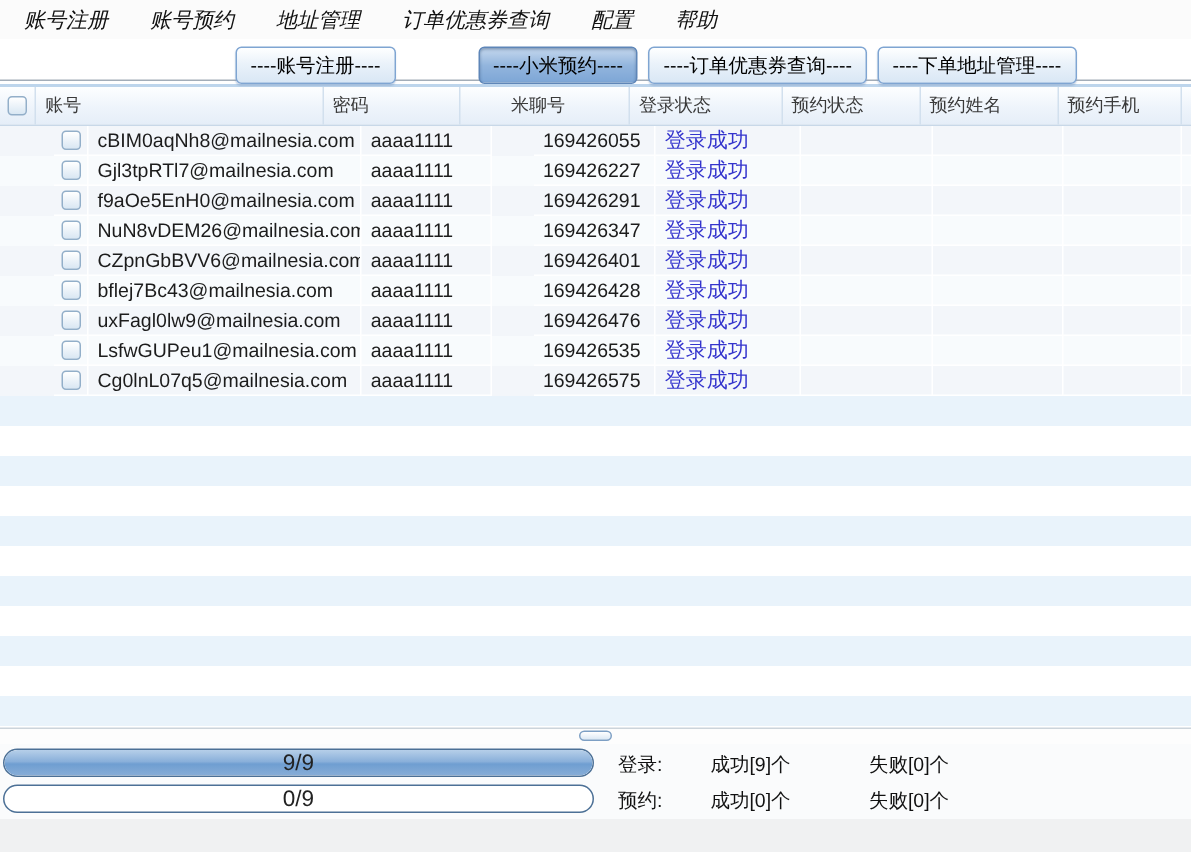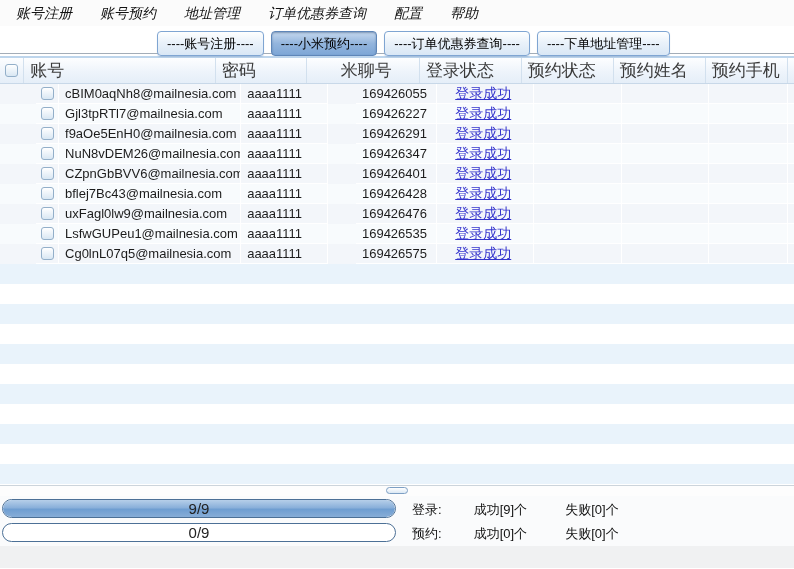--- a/index.html
+++ b/index.html
@@ -18,25 +18,26 @@
   .tab {
     font-size:13px; color:#000; padding:0 9px; height:25px; line-height:24px;
     border:1px solid #7fa5d2; border-radius:4px;
     background:linear-gradient(#feffff, #eaf2fa 45%, #d9e7f5);
     box-shadow:0 1px 1px rgba(120,150,190,.35); cursor:default; white-space:nowrap;
   }
   .tab.selected {
     background:linear-gradient(#c5d8ee, #93b5dd 50%, #7da6d6);
     border-color:#5e86b8;
     box-shadow:inset 0 1px 2px rgba(40,70,110,.45);
+    margin-left:48px;
   }
   
   .content { border-top:2px solid #bdd5ec; }
   .thead {
-    display:flex; height:26px; align-items:center; font-size:17px; color:#3a3a3a;
+    display:flex; height:26px; align-items:center; font-size:12px; color:#3a3a3a;
     background:linear-gradient(#fdfeff, #eef4fb 55%, #e5eef8);
     border-bottom:1px solid #c8d8e8;
   }
   .th { height:100%; display:flex; align-items:center; padding-left:6px; border-right:1px solid #d2e0ee; }
   .tr { display:flex; height:20px; align-items:flex-start; font-size:13px;padding-left:36px; }
   .tr:nth-child(odd)  { background:#f3f6fa; }
   .tr:nth-child(even) { background:#f8fbfd; }
   .td { height:100%; display:flex; align-items:center; padding-left:6px; border-right:1px solid #ffffff;
         border-bottom:1px solid #ffffff; overflow:hidden; white-space:nowrap; }
   .col-check    { width:25px; justify-content:center; padding-left:0; }
@@ -45,21 +46,21 @@
   .col-miliao   { width:88px;margin-left:28px; }
   .col-login    { width:105px; }
   .col-rstatus  { width:95px; }
   .col-rname    { width:95px; }
   .col-rphone   { width:85px; }
   .col-filler   { flex:1; border-right:none; }
   .checkbox {
     width:13px; height:13px; border:1px solid #93afc9; border-radius:3px;
     background:linear-gradient(#ffffff, #d9e7f3); display:inline-block;
   }
-  .login-link { color:#3434cd; text-decoration:underline; font-size:14px; cursor:pointer;margin-left:12px; }
+  .login-link { color:#3434cd; font-size:14px; cursor:pointer; }
   .empty-stripes {
     height:222px;
     background:repeating-linear-gradient(#e9f3fb 0 20px, #ffffff 20px 40px);
     border-bottom:1px solid #ccd4db;
   }
   
   .hsplit { height:10px; position:relative; background:#fdfdfd; }
   .pill {
     position:absolute; left:calc(50% - 11px); top:1px; width:22px; height:7px;
     border:1px solid #7d9fc4; border-radius:4px;
@@ -79,21 +80,21 @@
   }
   .plabel {
     position:absolute; left:0; right:0; top:0; bottom:0;
     display:flex; align-items:center; justify-content:center;
     font-size:15px; color:#222;
   }
   .stats { position:absolute; left:412px; top:2px; font-size:13px; color:#111; }
   .stat-line { height:24px; line-height:24px; }
   .stat-label   { display:inline-block; width:58px; }
   .stat-success { display:inline-block; width:88px; }
-  .stat-fail    { display:inline-block; }
+  .stat-fail    { display:inline-block;margin-left:14px; }
 </style>
 </head>
 <body>
 
 <div class="menubar">
   <div class="menu-item">账号注册</div>
   <div class="menu-item">账号预约</div>
   <div class="menu-item">地址管理</div>
   <div class="menu-item">订单优惠券查询</div>
   <div class="menu-item">配置</div>

